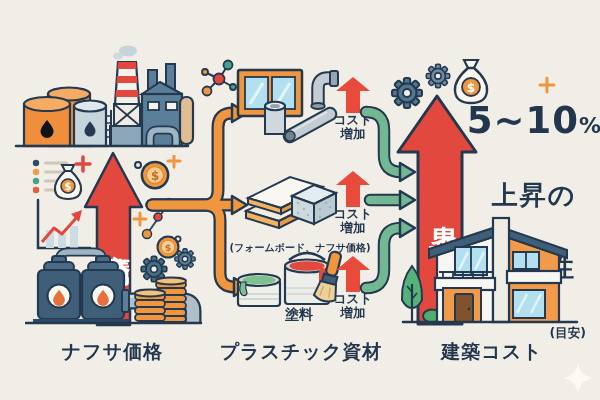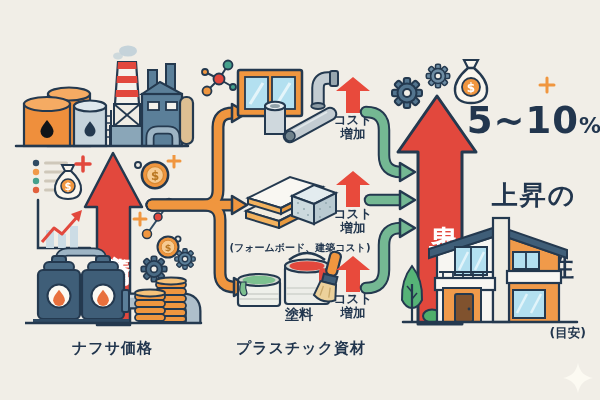--- a/index.html
+++ b/index.html
@@ -1,19 +1,19 @@
 <!DOCTYPE html>
 <html><head>
 <meta charset="utf-8">
 <style>
   html,body{margin:0;padding:0;background:#ddd;}
   .stage{position:relative;width:600px;height:400px;background:#f1eee7;overflow:hidden;
          font-family:"DejaVu Sans","Liberation Sans",sans-serif;}
   .abs{position:absolute;}
-  .lbl{font-weight:700;color:#22364e;text-align:center;letter-spacing:1px;font-size:15px;}
+  .lbl{font-weight:700;color:#22364e;text-align:center;letter-spacing:1px;font-size:19px;}
   .item-lbl{font-weight:700;color:#22364e;text-align:center;}
   .vtext{writing-mode:vertical-rl;text-orientation:upright;color:#ffffff;font-weight:700;
          text-align:center;line-height:1.05;letter-spacing:3px;}
   .cost{color:#22364e;font-weight:700;font-size:12.5px;line-height:1.1;text-align:center;}
   .cost span{display:block;}
   .est{display:flex;flex-direction:column;align-items:center;color:#22364e;gap:41px;}
   .est-range{font-size:37px;font-weight:800;line-height:1;letter-spacing:1px;}
   .est-pct{font-size:22px;font-weight:800;}
   .est-line{font-size:26px;font-weight:700;line-height:1.18;letter-spacing:2px;}
   .est-note{font-size:12.5px;font-weight:700;align-self:flex-end;padding-right:12px;margin-top:2px;}
@@ -236,21 +236,21 @@
       <circle cx="70" cy="38" r="0.9"></circle>
         <circle cx="76" cy="44" r="0.9"></circle>
         <circle cx="70" cy="48" r="0.9"></circle>
       <circle cx="80" cy="50" r="0.9"></circle>
         <circle cx="92" cy="44" r="0.9"></circle>
         <circle cx="98" cy="38" r="0.9"></circle>
       <circle cx="102" cy="42" r="0.9"></circle>
         <circle cx="92" cy="52" r="0.9"></circle>
     </g>
   </svg>
-  <div class="abs item-lbl" style="left:224px;top:241px;width:152px;font-size:10px;font-weight:600;letter-spacing:0">(フォームボード、建築コスト)</div>
+  <div class="abs item-lbl" style="left:224px;top:241px;width:152px;font-size:10px;font-weight:600;letter-spacing:0">(フォームボード、ナフサ価格)</div>
 
   <svg class="abs" style="left:230px;top:246px" width="136" height="64" viewBox="0 0 136 64">
     <path d="M59,14 Q77,0 95,14" fill="none" stroke="#24394f" stroke-width="2.5"></path>
     <rect x="55" y="20" width="44" height="38" rx="3" fill="#edeee9" stroke="#24394f" stroke-width="2.2"></rect>
     <line x1="56" y1="42" x2="98" y2="42" stroke="#cfd3cc" stroke-width="1.5"></line>
     <line x1="56" y1="48" x2="98" y2="48" stroke="#cfd3cc" stroke-width="1.5"></line>
     <ellipse cx="77" cy="20" rx="22" ry="6.5" fill="#d9ddd7" stroke="#24394f" stroke-width="2.2"></ellipse>
     <ellipse cx="77" cy="20" rx="17.5" ry="4.8" fill="#e2483d"></ellipse>
     <rect x="89" y="22" width="7" height="15" rx="3.5" fill="#e2483d"></rect>
     <g transform="translate(106,6) rotate(14)">
@@ -374,18 +374,19 @@
     </g>
     <rect x="114" y="57" width="54" height="12" fill="#f8f7f3" stroke="#24394f" stroke-width="2.2"></rect>
     <g>
       <rect x="120" y="76" width="32" height="28" fill="#b3e0f0" stroke="#24394f" stroke-width="2"></rect>
       <line x1="124" y1="99" x2="134" y2="80" stroke="#eaf8fc" stroke-width="2.5" opacity="0.85"></line>
       <line x1="138" y1="99" x2="148" y2="80" stroke="#eaf8fc" stroke-width="2.5" opacity="0.85"></line>
     </g>
     <line x1="10" y1="108" x2="184" y2="108" stroke="#24394f" stroke-width="2.5" stroke-linecap="round"></line>
   </svg>
 
+  <div class="abs lbl" style="left:427px;top:339px;width:130px">建築コスト</div>
 
   <svg class="abs" style="left:562px;top:362px" width="32" height="32" viewBox="0 0 32 32">
     <path d="M16,1 C18,10 22,14 31,16 C22,18 18,22 16,31 C14,22 10,18 1,16 C10,14 14,10 16,1 Z" fill="#fcfaf2"></path>
   </svg>
 
 </div>
 
 </body></html>

